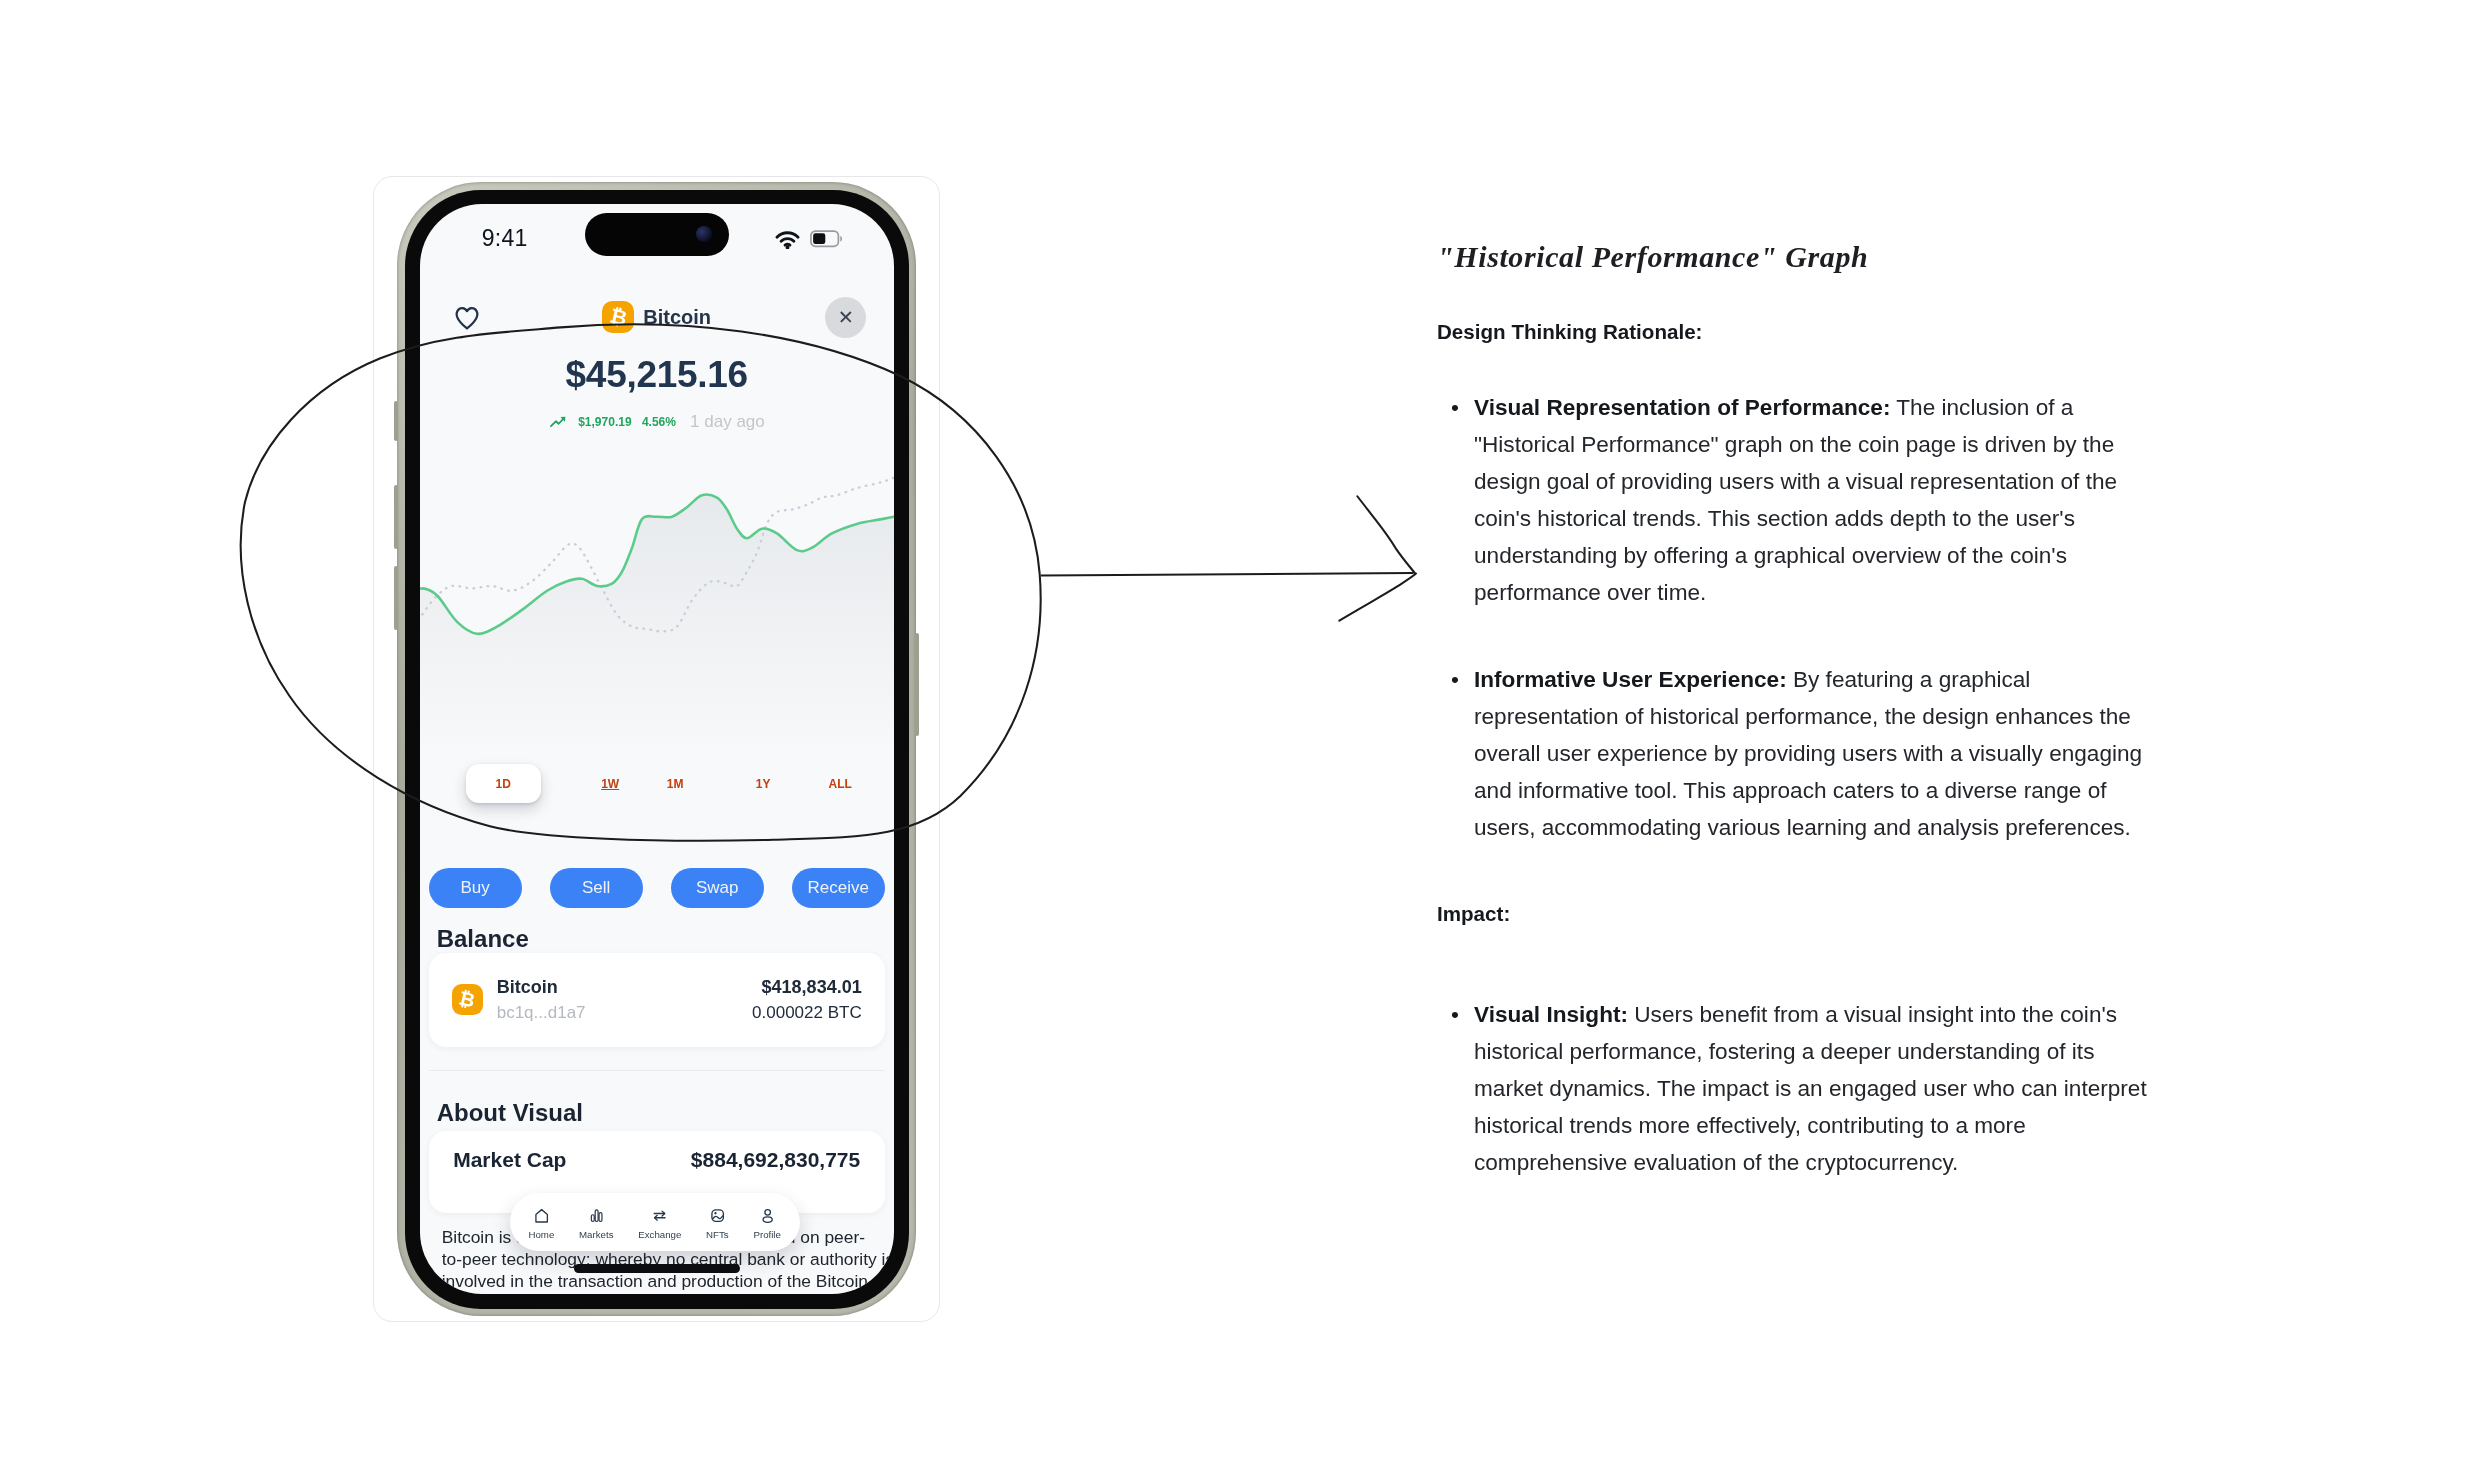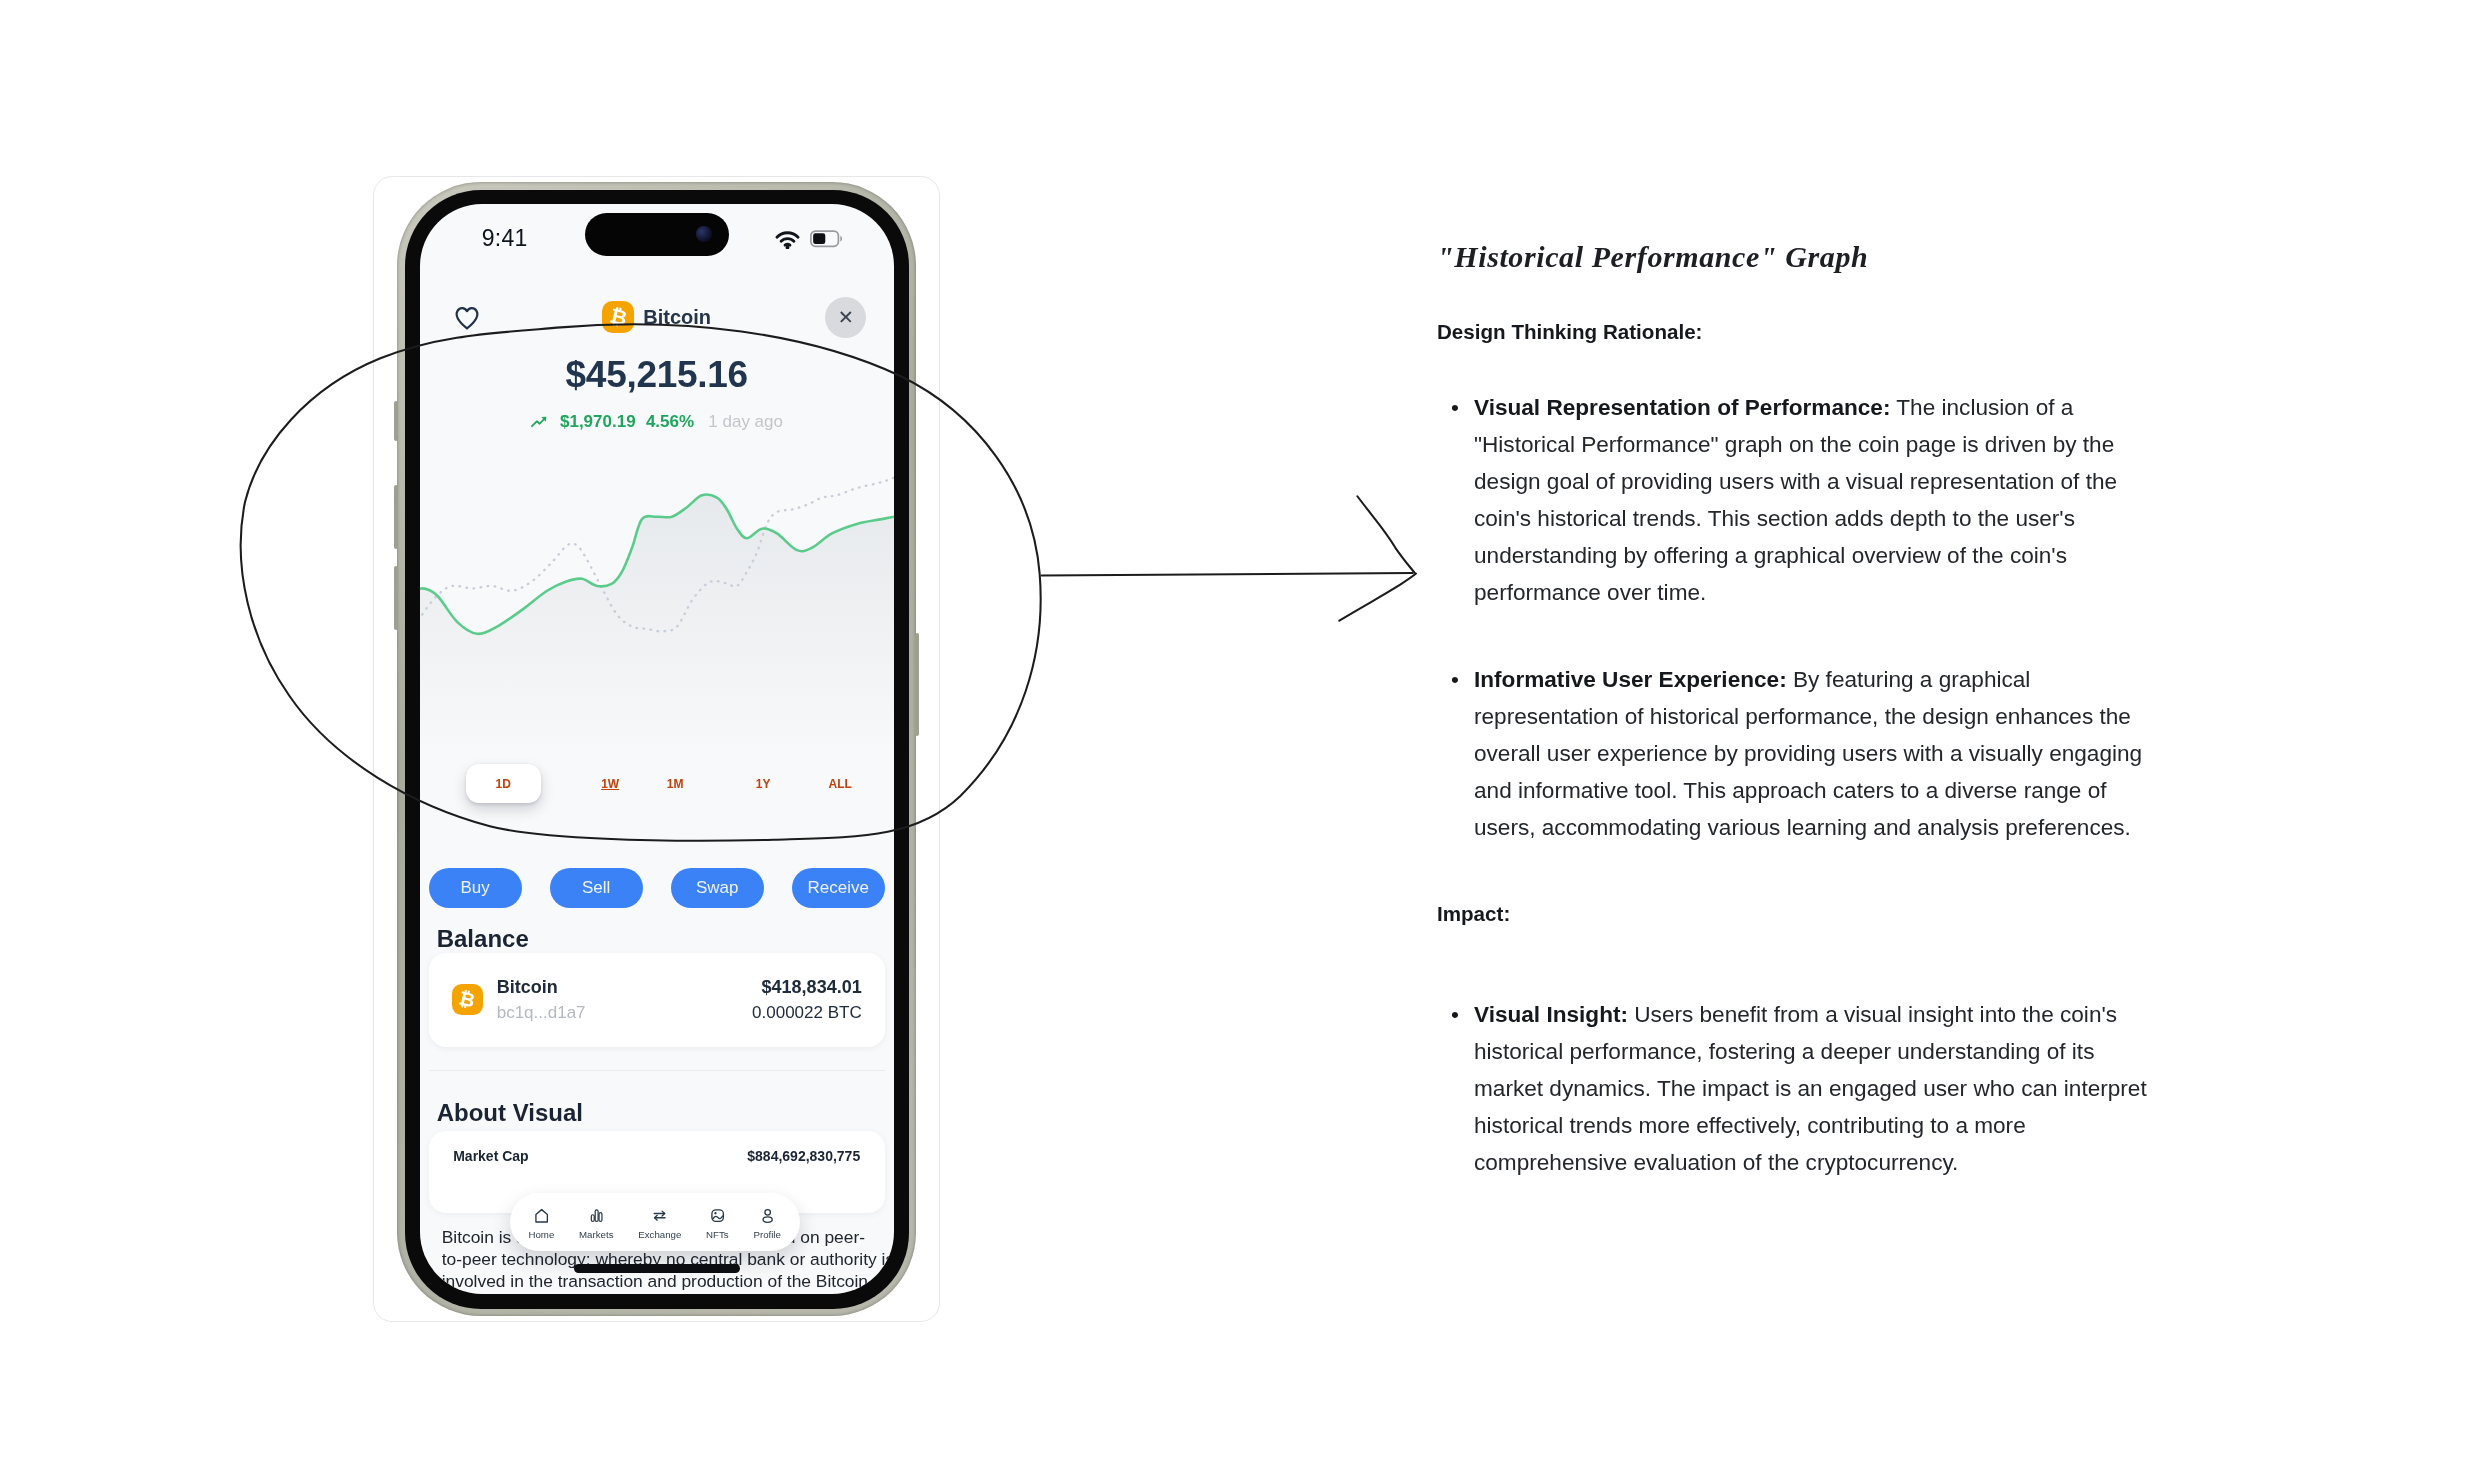--- a/index.html
+++ b/index.html
@@ -41,21 +41,21 @@
   .coin-title { font-size:20px; font-weight:700; color:#26354A; }
   .close-btn { position:absolute; right:1.3px; top:1.3px; width:41px; height:41px; border-radius:50%;
     background:#D8DADD; display:flex; align-items:center; justify-content:center;
     font-size:19.3px; color:#39424f; font-weight:600; }
 
   
   .price { position:absolute; top:150px; left:0; right:0; text-align:center;
     font-size:37px; font-weight:700; color:#21354E; letter-spacing:-0.3px; }
   .change-row { position:absolute; top:208px; left:0; right:0; display:flex;
     align-items:center; justify-content:center; gap:10.3px; }
-  .change-amount,.change-percent { font-size:17px; font-weight:600; color:#1FA55C; }
+  .change-amount,.change-percent { font-size:12px; font-weight:600; color:#1FA55C; }
   .change-ago { font-size:17px; font-weight:500; color:#C2C6CB; margin-left:3.9px; }
 
   
   .chart { position:absolute; top:256px; left:0; width:474px; height:284px; }
 
   
   .ranges { position:absolute; top:559px; left:0; right:0; height:41px; }
   .range { position:absolute; top:1.3px; height:39px; display:flex; align-items:center;
     justify-content:center; font-size:12px; font-weight:600; color:#c2410c; }
   .range.active { background:#ffffff; border-radius:13px;
@@ -76,21 +76,21 @@
   .bal-names div:last-child { font-size:17px; font-weight:500; color:#B4B9C0; margin-top:5.2px; }
   .bal-right { margin-left:auto; text-align:right; }
   .bal-right div:first-child { font-size:18px; font-weight:600; color:#202B3A; }
   .bal-right div:last-child { font-size:17px; font-weight:500; color:#212C3C; margin-top:5.2px; }
   .divider { position:absolute; top:866px; left:9px; right:9px; height:1.3px; background:#E9EBEE; }
 
   
   .market-card { position:absolute; top:927px; left:9px; right:9px; height:82px;
     background:#ffffff; border-radius:17px; box-shadow:0 1.3px 6.4px rgba(16,24,40,.05);
     display:flex; justify-content:space-between; padding:17px 24.5px 0 24.5px; }
-  .market-card div { font-size:14px; font-weight:700; color:#1A2433; }
+  .market-card div { font-size:21px; font-weight:700; color:#1A2433; }
   .about-text { position:absolute; top:1022px; left:22px; right:13px; }
   .about-text div { font-size:17.4px; line-height:22px; color:#20262E; white-space:nowrap; }
 
   
   .bottom-nav { position:absolute; top:989px; left:90px; width:290px; height:58px;
     background:#ffffff; border-radius:30px; box-shadow:0 9px 19.3px rgba(20,30,50,.18);
     display:flex; align-items:center; justify-content:space-around; padding:0 6.4px; }
   .nav-item { display:flex; flex-direction:column; align-items:center; gap:3.2px; margin-top:2.6px; }
   .nav-item .lbl { font-size:9.7px; font-weight:500; color:#33414F; }
   .home-indicator { position:absolute; top:1060px; left:154px; width:166px; height:9px;

